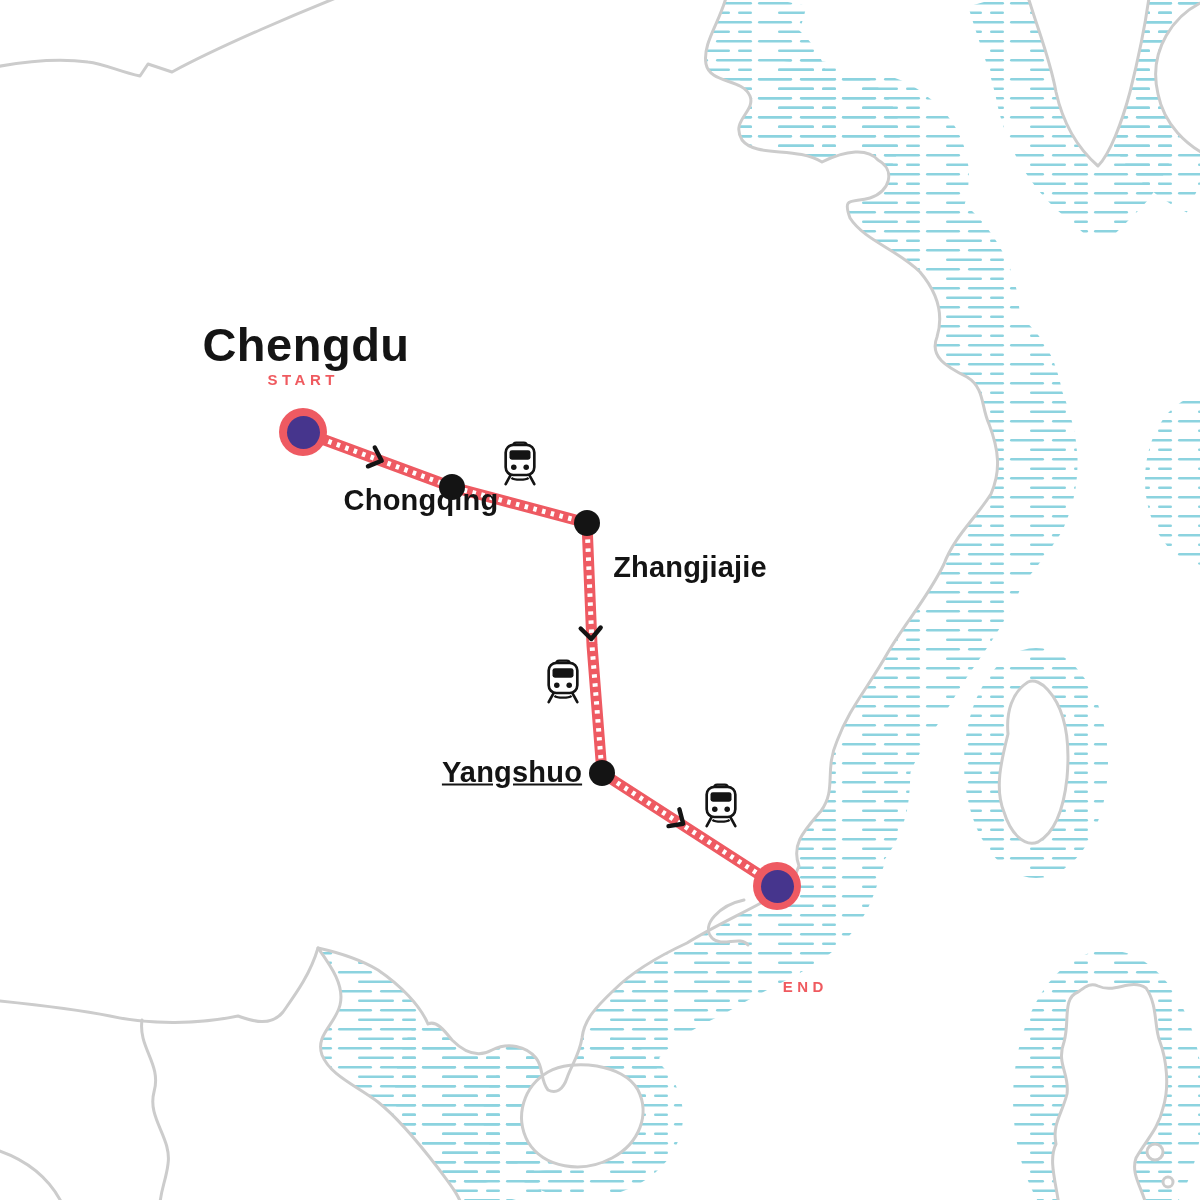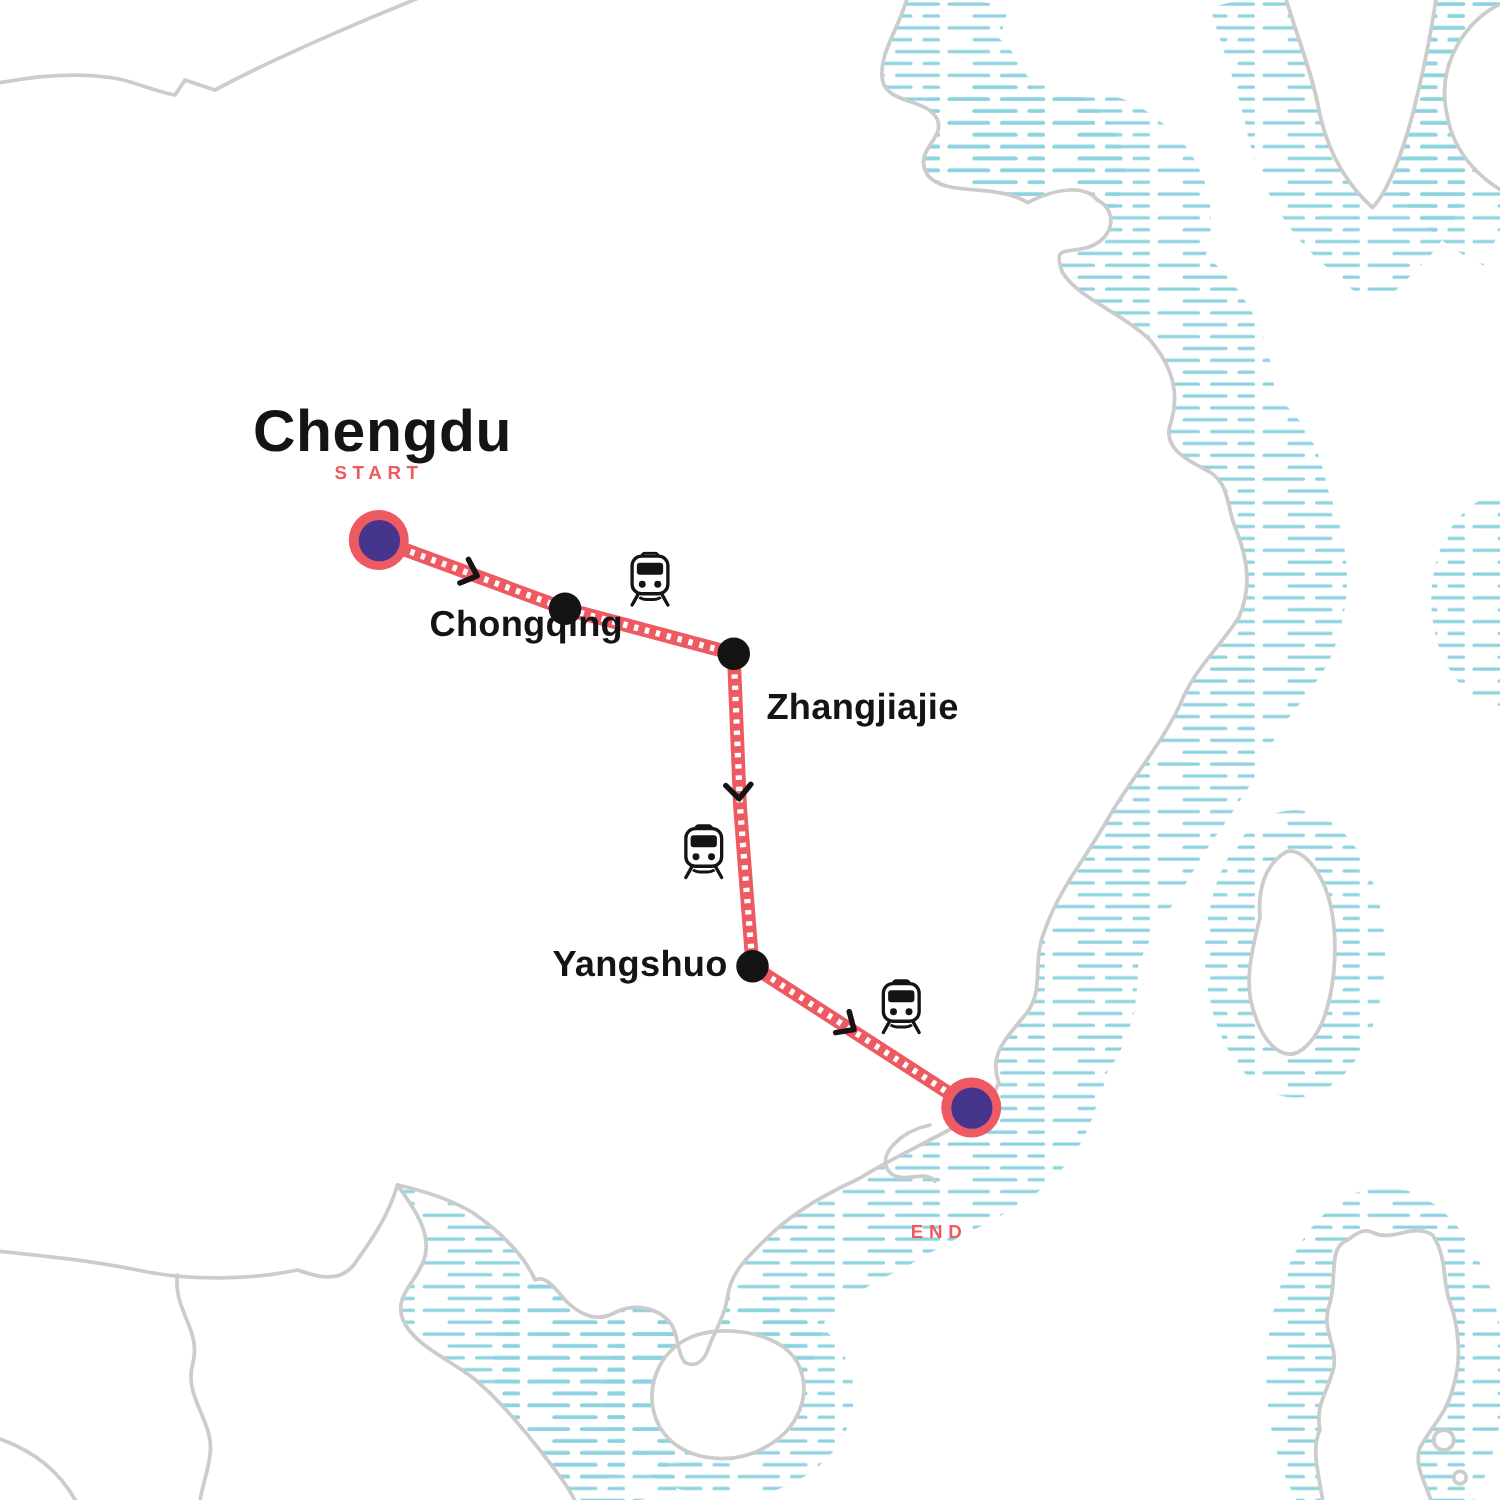--- a/index.html
+++ b/index.html
@@ -183,23 +183,23 @@
   <div class="pin city-dot" style="left: 602px; top: 773px;"></div>
   <div class="pin terminal-marker" style="left: 777px; top: 886px;">
     <div class="terminal-core"></div>
   </div>
 
   <div class="pin terminal-label" style="left: 306px; top: 344px;">Chengdu</div>
   <div class="pin terminal-badge" style="left: 301px; top: 379px;">START</div>
 
   <div class="pin city-label" style="left: 421px; top: 500px; text-align: center;">Chongqing</div>
   <div class="pin city-label" style="left: 690px; top: 522px; margin-top: 45px;">Zhangjiajie</div>
-  <div class="pin city-label" style="left: 512px; top: 772px;">Yangshuo</div>
-
-  <div class="pin terminal-badge" style="left: 749px; top: 986px;">END</div>
+  <div class="pin city-label" style="left: 512px; top: 772px; text-decoration: underline;">Yangshuo</div>
+
+  <div class="pin terminal-badge" style="left: 803px; top: 986px;">END</div>
 
   <div class="pin train-icon-box" style="left: 520px; top: 464px;">
     <svg width="42" height="46">
         <use href="#trainSymbol"></use>
       </svg>
   </div>
   <div class="pin train-icon-box" style="left: 563px; top: 682px;">
     <svg width="42" height="46">
         <use href="#trainSymbol"></use>
       </svg>

